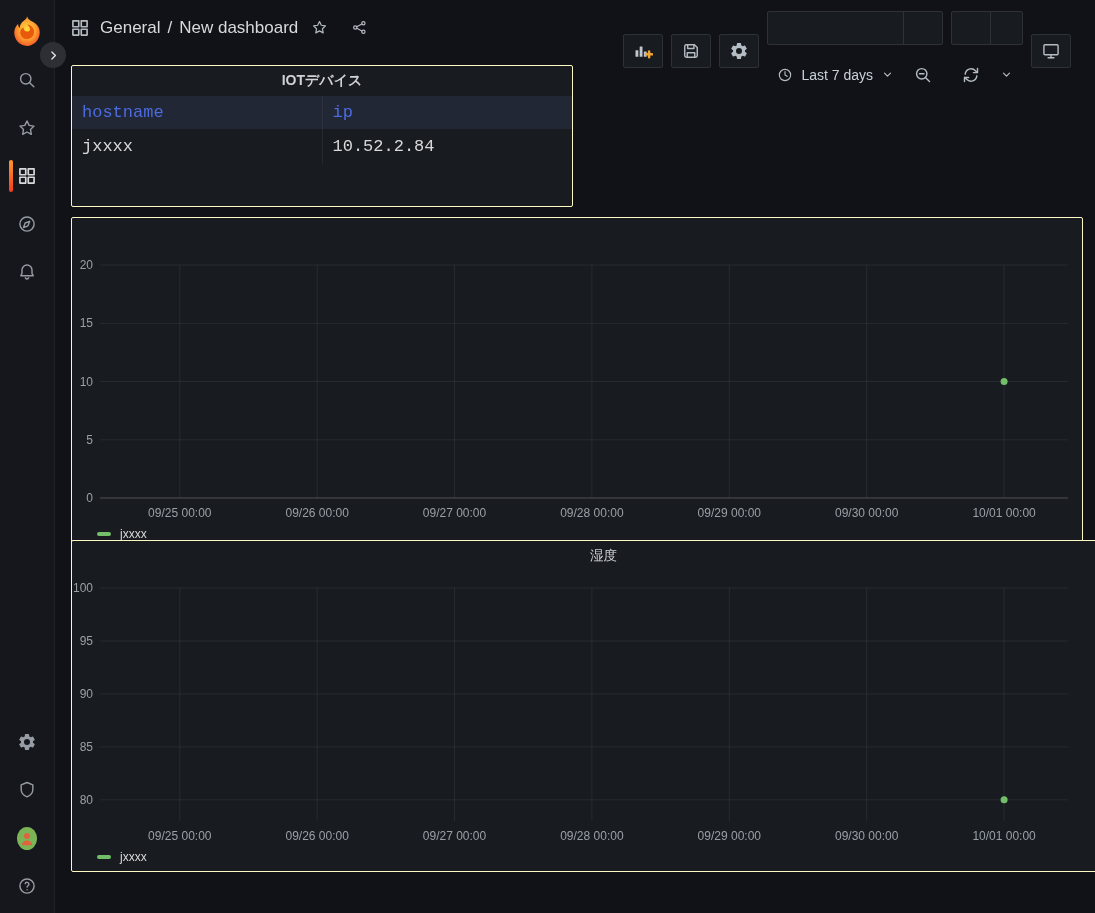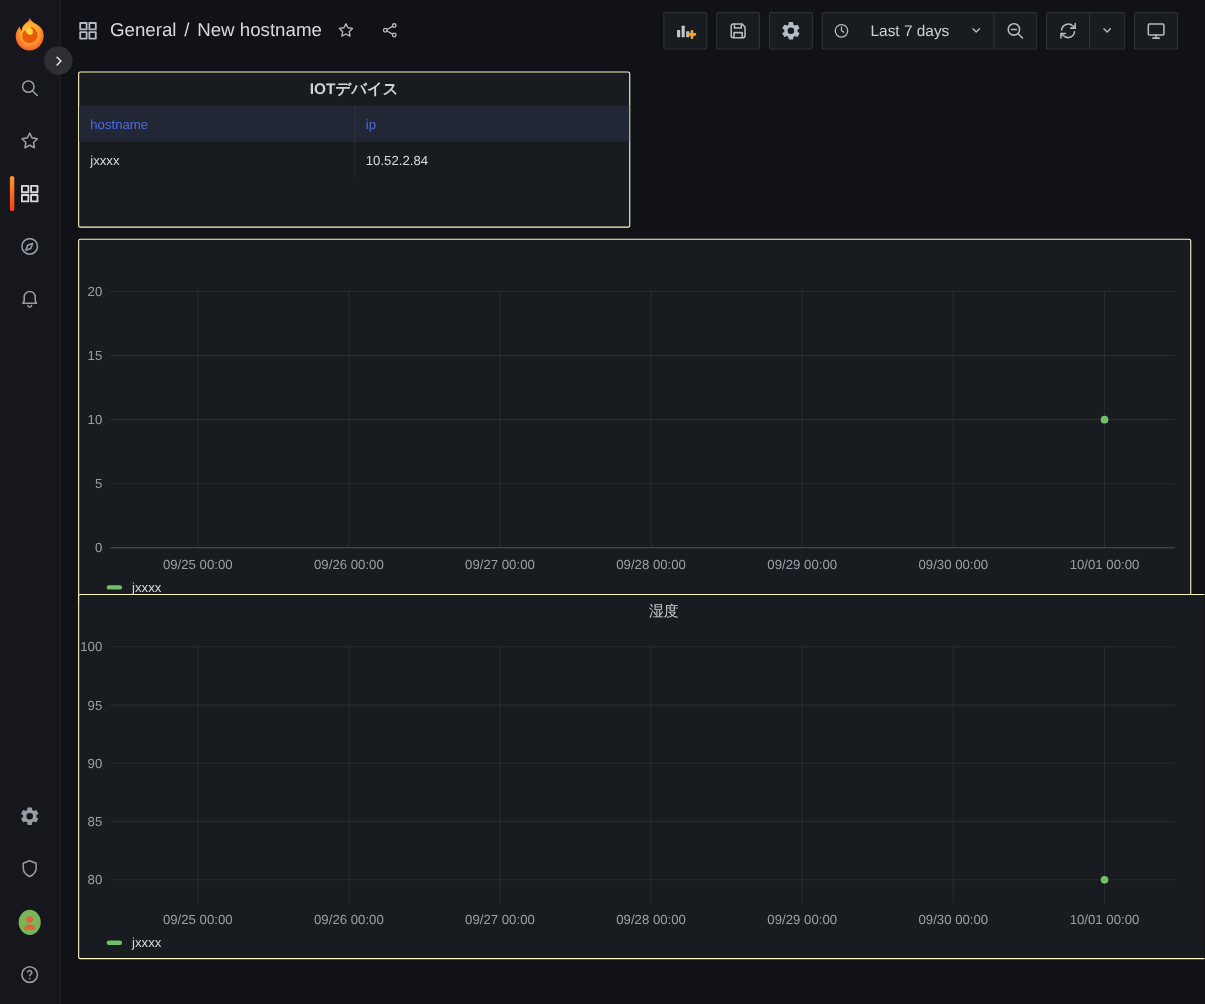--- a/index.html
+++ b/index.html
@@ -45,39 +45,39 @@
   .topbar { height:55px; flex:0 0 55px; display:flex; align-items:center;
             justify-content:space-between; padding:0 24px 0 15px; }
   .crumbs { display:flex; align-items:center; font-size:17px; color:#d8d9da; }
   .crumbs .ic { color:#b3bac1; margin-right:10px; }
   .crumb-link { cursor:pointer; }
   .crumb-sep { margin:0 7px; color:#d8d9da; }
   .crumb-icon-btn { background:none; border:none; color:#adb5bd; cursor:pointer; margin-left:13px;
                     display:flex; align-items:center; }
   .crumb-icon-btn .ic { width:17px; height:17px; }
   .toolbar { display:flex; align-items:center; gap:8px; }
-  .tbtn { display:flex; align-items:center; justify-content:center; gap:18px; height:34px;
+  .tbtn { display:flex; align-items:center; justify-content:center; gap:8px; height:34px;
           padding:0 9px; background:#181b1f; border:1px solid #2c3235; border-radius:2px;
-          color:#b4bcc4; cursor:pointer; font-family:inherit; font-size:14px; }
+          color:#b4bcc4; cursor:pointer; font-family:inherit; font-size:14px;margin-top:47px; }
   .tgroup { display:flex; align-items:stretch; height:34px; background:#181b1f;
             border:1px solid #2c3235; border-radius:2px; }
   .tgroup .tbtn { border:none; background:transparent; height:100%; }
   .tgroup .vdiv { width:1px; background:#2c3235; }
   .time-label { color:#c9d1d9; font-weight:500; white-space:nowrap; }
   
   .dash { position:relative; flex:1; }
   .panel { position:absolute; background:#181b1f; border:1px solid #fef9c3; border-radius:2px; }
   .panel-title { height:30px; display:flex; align-items:center; justify-content:center;
                  font-size:13.5px; color:#d0d2d6; cursor:pointer; }
   .panel-title.bold { font-weight:700; font-size:14px; }
   .panel-table { left:16px; top:10px; width:502px; height:142px; }
   .panel-chart-1 { left:16px; top:162px; width:1012px; height:332px; }
   .panel-chart-2 { left:16px; top:485px; width:1065px; height:332px; }
   
-  table.device { width:100%; border-collapse:collapse; font-size:12px; }
+  table.device { width:100%; border-collapse:collapse; font-size:17px;font-family:Liberation Mono, monospace; }
   table.device th { background:#212734; color:#4c6be0; font-weight:400; text-align:left;
                     padding:7px 10px; height:33px; cursor:pointer; }
   table.device td { color:#d8d9da; padding:8px 10px; height:34px; }
   table.device th + th, table.device td + td { border-left:1px solid rgba(255,255,255,0.06); }
   table.device th, table.device td { width:50%; }
   
   svg.chart { position:absolute; left:0; top:30px; }
   .grid { stroke:rgba(204,204,220,0.09); stroke-width:1; }
   .grid-strong { stroke:rgba(204,204,220,0.30); }
   .tick { fill:#9aa0a8; font-size:12px; font-family:"Liberation Sans", sans-serif; }
@@ -197,21 +197,21 @@
       <span>
         <svg class="ic" viewBox="0 0 24 24" style="stroke-width:2">
             <rect x="3.5" y="3.5" width="7" height="7"></rect>
             <rect x="13.5" y="3.5" width="7" height="7"></rect>
             <rect x="3.5" y="13.5" width="7" height="7"></rect>
             <rect x="13.5" y="13.5" width="7" height="7"></rect>
           </svg>
       </span>
       <span class="crumb-link">General</span>
       <span class="crumb-sep">/</span>
-      <span class="crumb-link">New hostname</span>
+      <span class="crumb-link">New dashboard</span>
       <button class="crumb-icon-btn">
         <span>
           <svg class="ic" viewBox="0 0 24 24">
               <path d="M12 3.6l2.6 5.2 5.8.9-4.2 4.1 1 5.8-5.2-2.8-5.2 2.8 1-5.8-4.2-4.1 5.8-.9z"></path>
             </svg>
         </span>
       </button>
       <button class="crumb-icon-btn">
         <span>
           <svg class="ic" viewBox="0 0 24 24">

